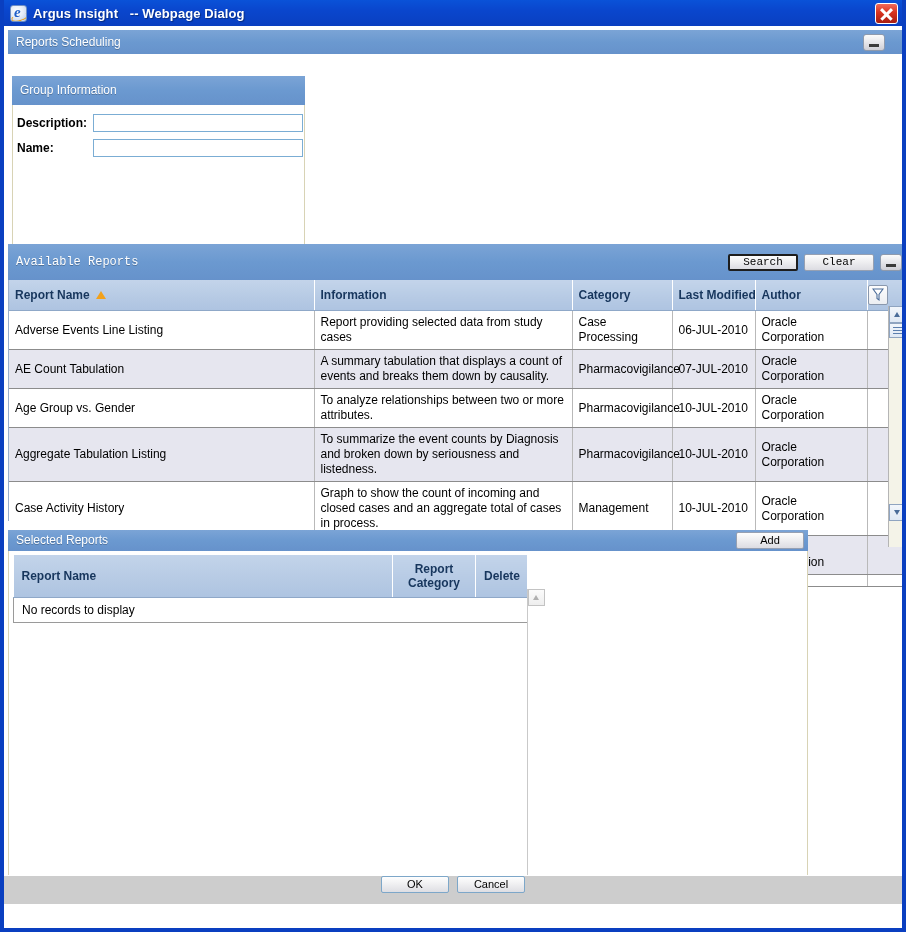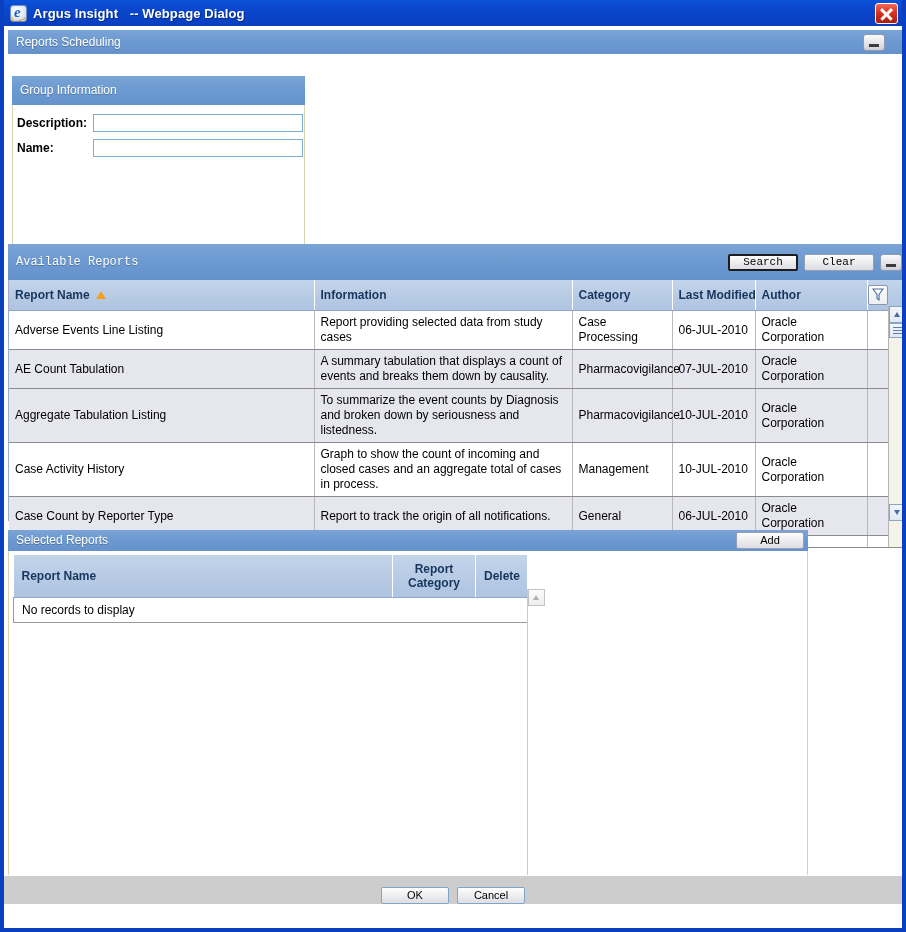--- a/index.html
+++ b/index.html
@@ -392,21 +392,21 @@
   }
 
   
   .footer {
     position: absolute;
     left: 0; right: 0; bottom: 0;
     height: 28px;
     background: #cdcdcd;
     border-top: 1px solid #ffffff;
     display: flex;
-    align-items: flex-end;
+    align-items: flex-start;
     justify-content: center;
     gap: 8px;
   }
   .footer-btn {
     width: 68px; height: 17px;
     line-height: 15px;
     text-align: center;
     font-size: 11px;
     color: #000000;
     background: linear-gradient(to bottom, #fefefe 0%, #f0f0f2 45%, #dedee3 100%);
@@ -498,20 +498,28 @@
               <td>Case Processing</td>
               <td>06-JUL-2010</td>
               <td>Oracle Corporation</td>
               <td></td>
             </tr>
             <tr class="alt" style="height:39px;">
               <td>AE Count Tabulation</td>
               <td>A summary tabulation that displays a count of events and breaks them down by causality.</td>
               <td>Pharmacovigilance</td>
               <td>07-JUL-2010</td>
+              <td>Oracle Corporation</td>
+              <td></td>
+            </tr>
+            <tr class="norm" style="height:39px;">
+              <td>Age Group vs. Gender</td>
+              <td>To analyze relationships between two or more attributes.</td>
+              <td>Pharmacovigilance</td>
+              <td>10-JUL-2010</td>
               <td>Oracle Corporation</td>
               <td></td>
             </tr>
             <tr class="alt" style="height:39px;">
               <td>Aggregate Tabulation Listing</td>
               <td>To summarize the event counts by Diagnosis and broken down by seriousness and listedness.</td>
               <td>Pharmacovigilance</td>
               <td>10-JUL-2010</td>
               <td>Oracle Corporation</td>
               <td></td>

